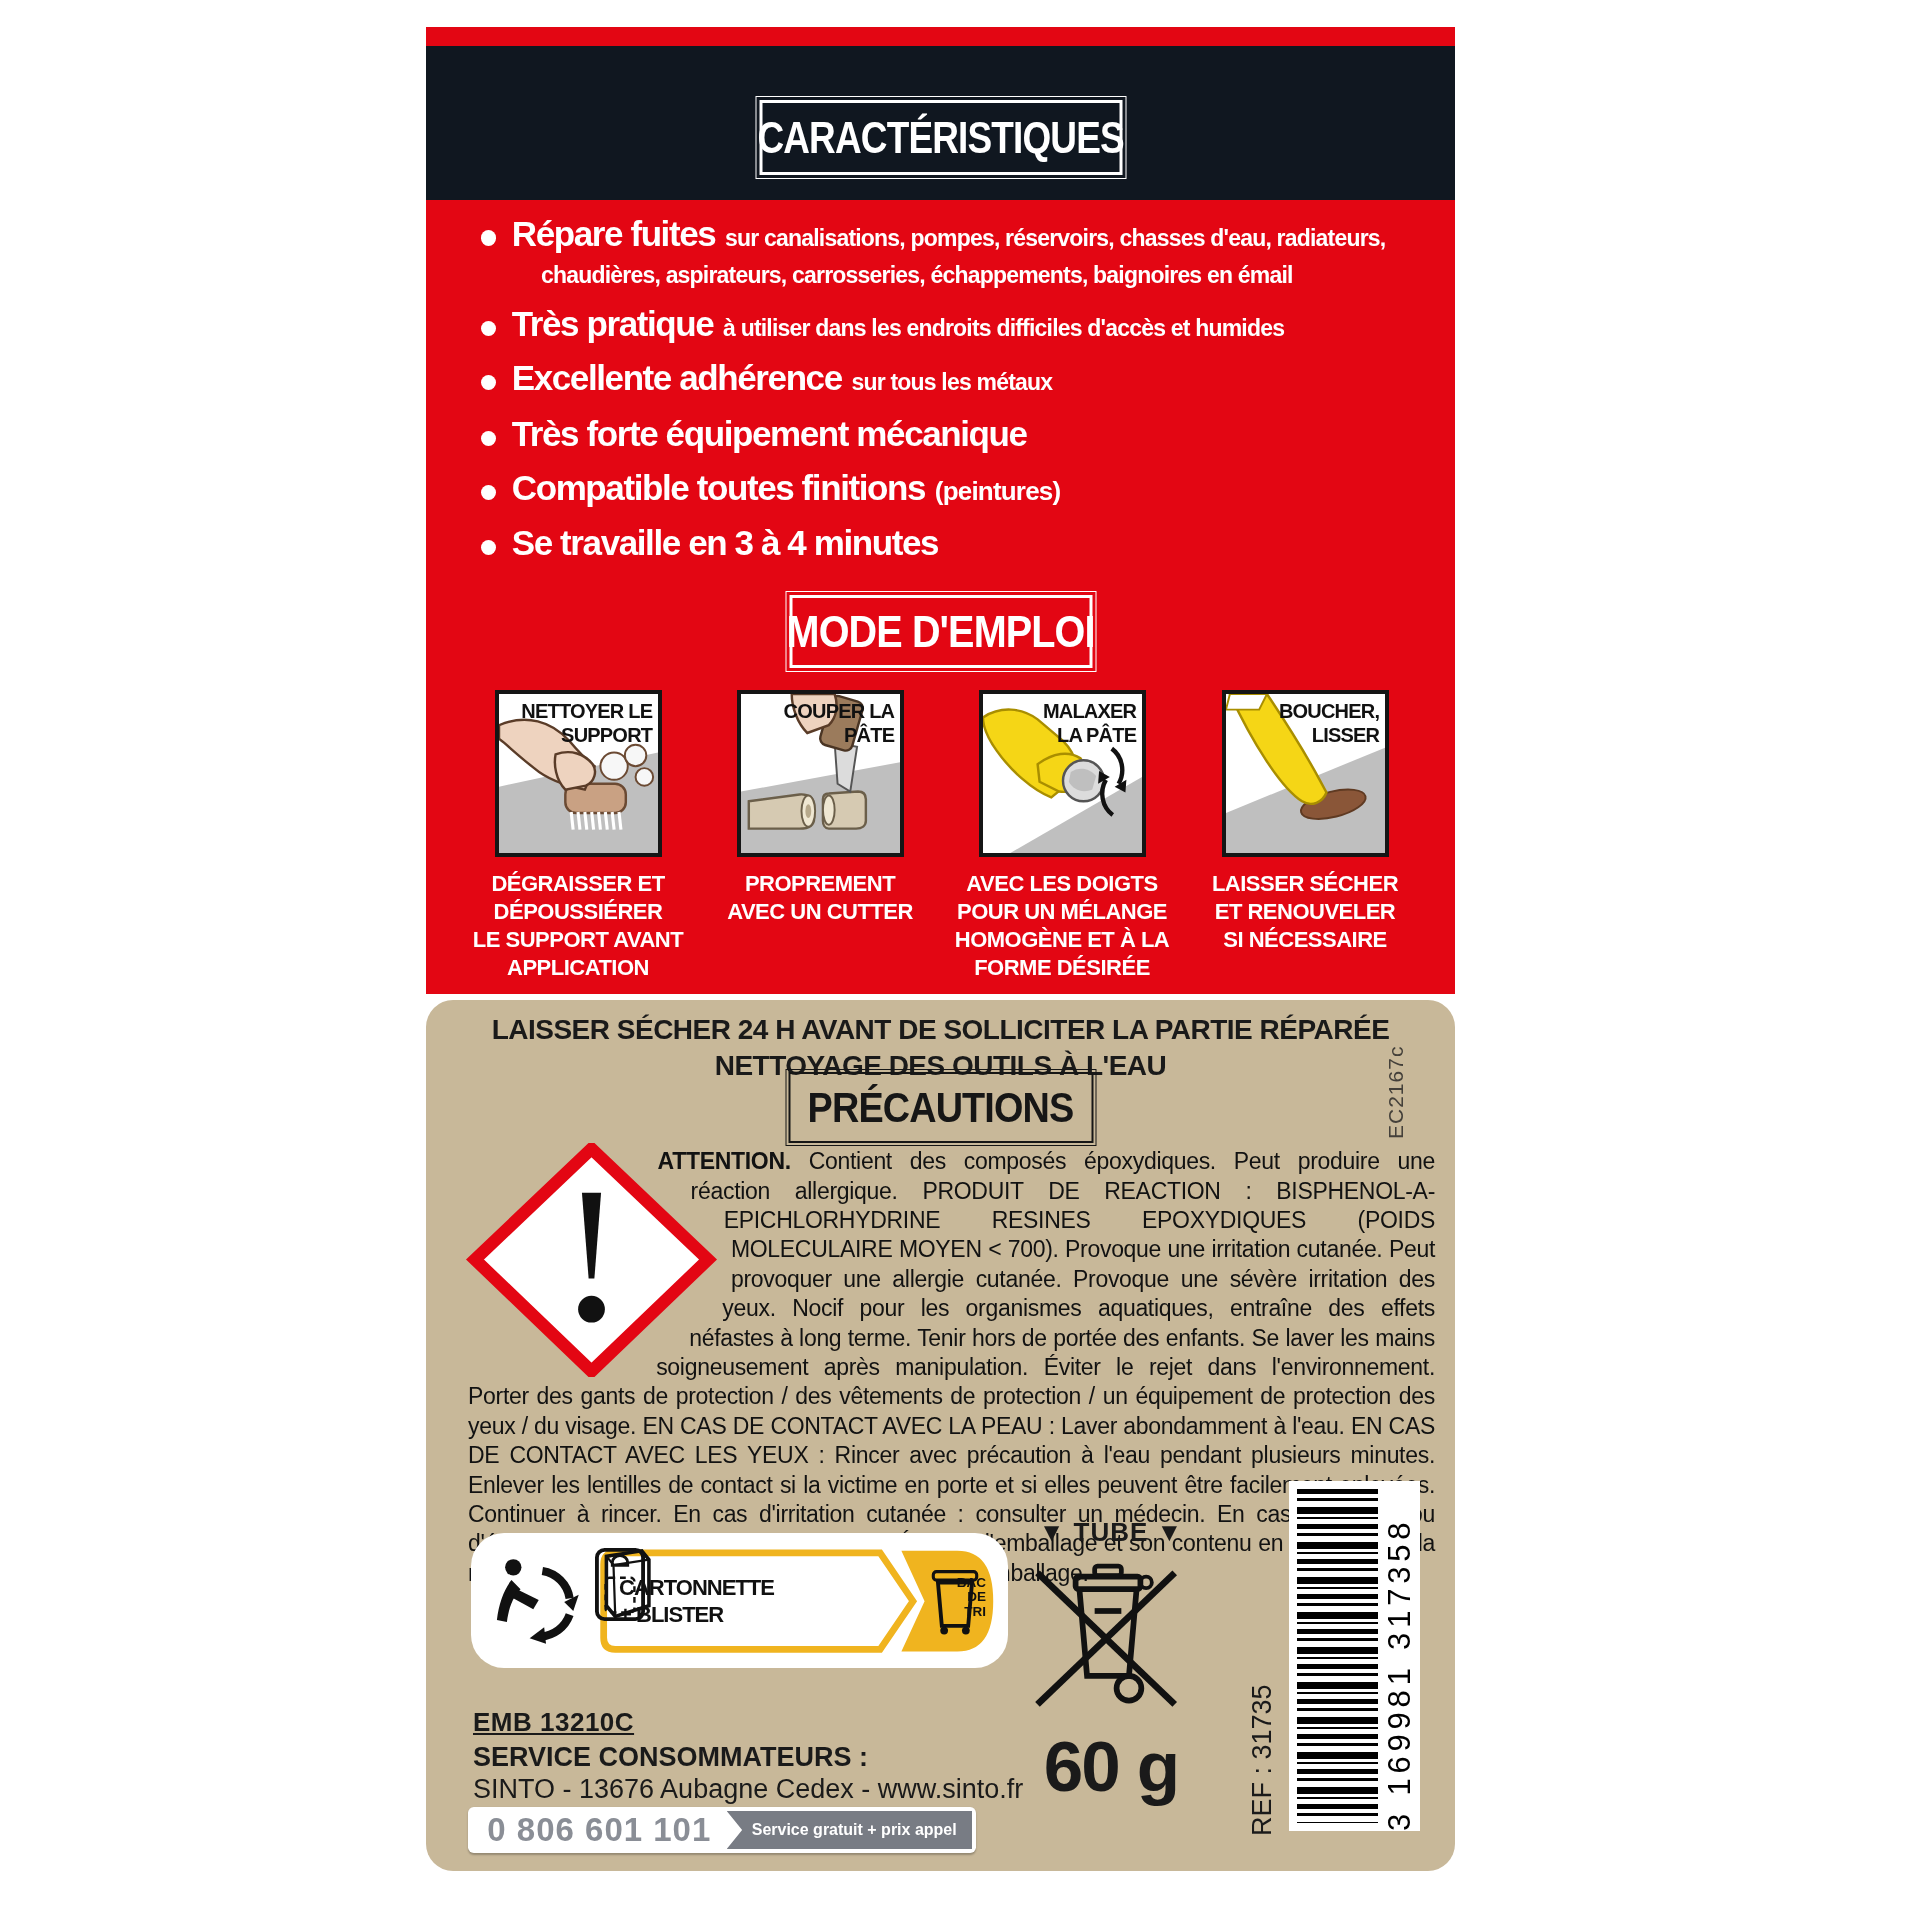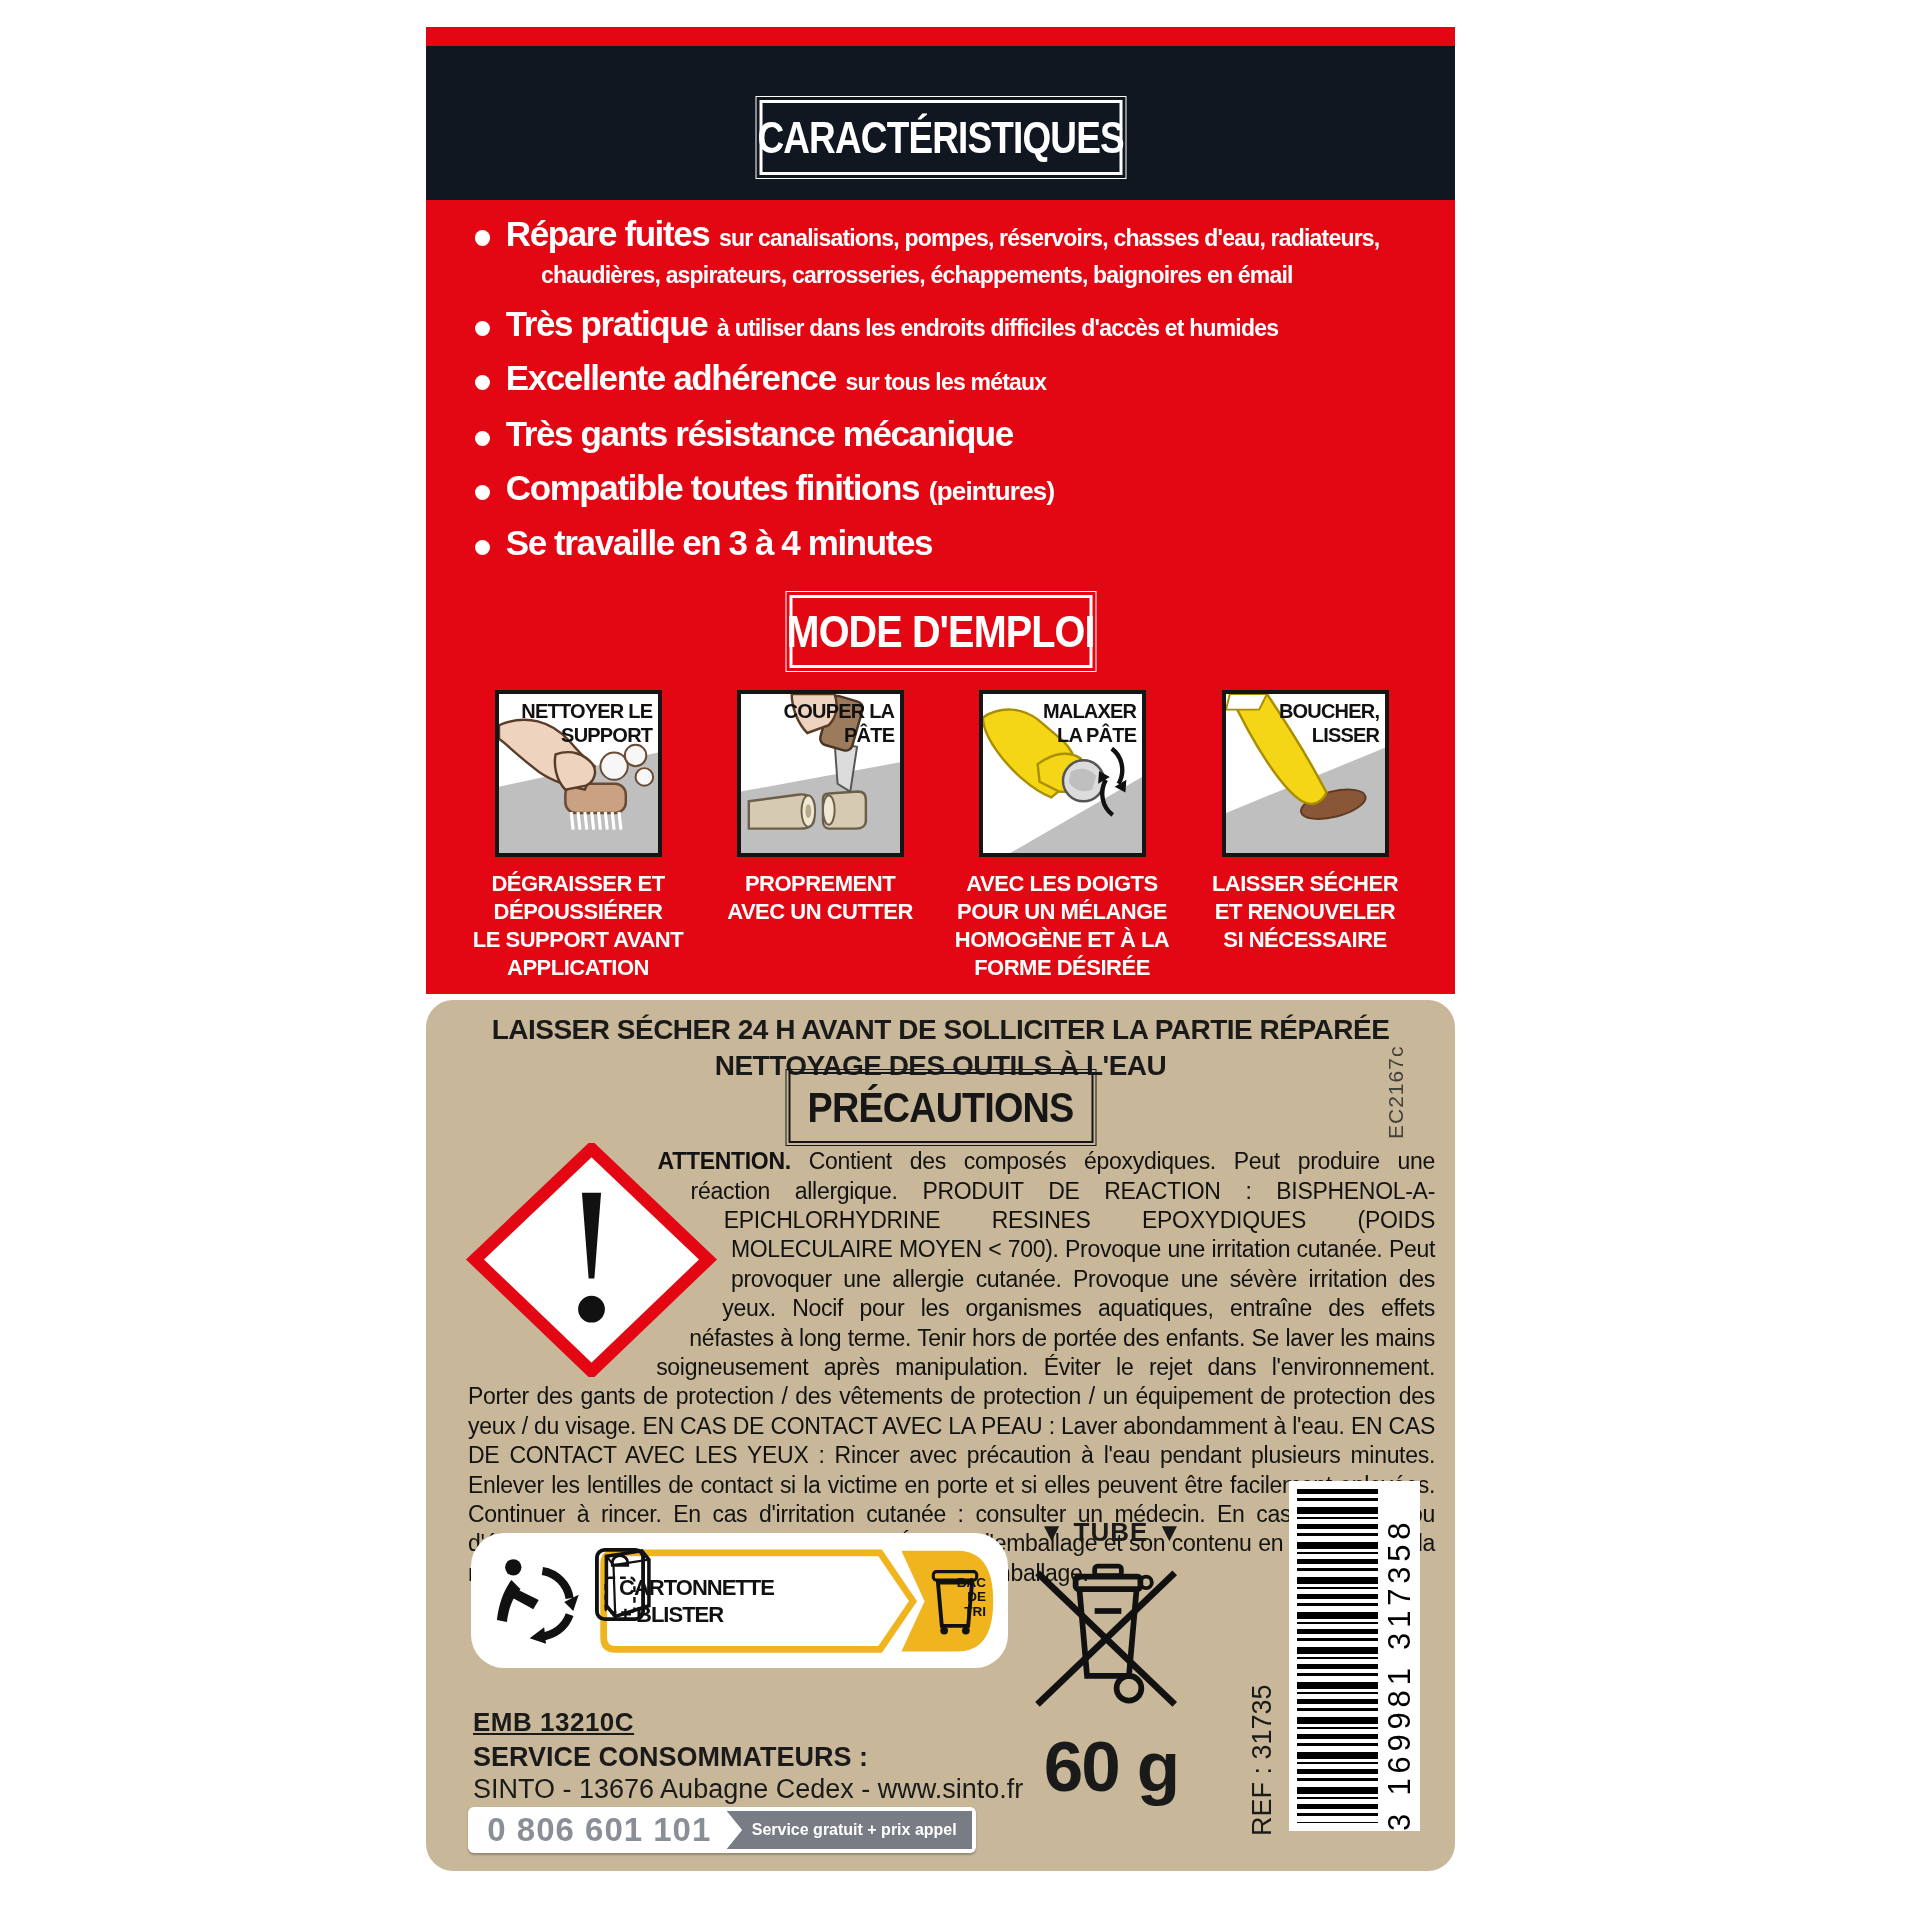--- a/index.html
+++ b/index.html
@@ -5,21 +5,21 @@
   html,body{margin:0;padding:0;}
   .page{position:relative;width:1931px;height:1931px;background:#ffffff;overflow:hidden;
         font-family:"Liberation Sans","DejaVu Sans",sans-serif;}
   .label{position:absolute;left:426px;top:27px;width:1029px;}
   .stripe{height:19.3px;background:#e30613;}
   .darkband{position:relative;height:154px;background:#101720;}
   .titlebox{position:absolute;left:50%;transform:translateX(-50%);display:flex;align-items:center;justify-content:center;box-sizing:border-box;}
   .titlebox .tb-inner{display:block;font-weight:bold;letter-spacing:-1px;transform:scaleX(.84);white-space:nowrap;}
   .hdrbox{top:54px;width:363px;height:75px;border:3.9px solid #fff;outline:1.9px solid #fff;outline-offset:3.9px;color:#fff;font-size:44px;}
   .redbody{position:relative;height:794px;background:#e30613;color:#fff;}
-  .feat{position:absolute;left:49px;white-space:nowrap;}
+  .feat{position:absolute;left:55px;white-space:nowrap;}
   .dot{display:inline-block;width:15.4px;height:15.4px;border-radius:50%;background:#fff;margin-right:15.4px;}
   .big{font-size:35px;font-weight:bold;letter-spacing:-1.4px;}
   .sm{font-size:23px;font-weight:bold;letter-spacing:-0.8px;margin-left:9.7px;}
   .feat2{position:absolute;left:115px;white-space:nowrap;font-size:23px;font-weight:bold;letter-spacing:-0.8px;}
   .modebox{top:395px;width:303px;height:73px;border:3.9px solid #fff;outline:1.9px solid #fff;outline-offset:3.9px;color:#fff;font-size:44px;}
   .panel{position:absolute;top:490px;width:167px;height:167px;box-sizing:border-box;background:#fff;border:4.8px solid #151515;}
   .panel svg{position:absolute;left:0;top:0;width:100%;height:100%;}
   .ptitle{position:absolute;right:5.8px;top:4.8px;z-index:2;text-align:right;color:#111;
           font-size:20px;line-height:24px;font-weight:bold;letter-spacing:-0.8px;white-space:pre-line;}
   .caption{position:absolute;top:670px;width:232px;text-align:center;color:#fff;
@@ -88,21 +88,21 @@
 
       <div class="feat" style="top:104px">
         <span class="dot"></span><span class="big">Très pratique</span><span class="sm">à utiliser dans les endroits difficiles d'accès et humides</span>
       </div>
 
       <div class="feat" style="top:158px">
         <span class="dot"></span><span class="big">Excellente adhérence</span><span class="sm">sur tous les métaux</span>
       </div>
 
       <div class="feat" style="top:214px">
-        <span class="dot"></span><span class="big">Très gants résistance mécanique</span>
+        <span class="dot"></span><span class="big">Très forte équipement mécanique</span>
       </div>
 
       <div class="feat" style="top:268px">
         <span class="dot"></span><span class="big">Compatible toutes finitions</span><span class="sm" style="font-size:26px">(peintures)</span>
       </div>
 
       <div class="feat" style="top:323px">
         <span class="dot"></span><span class="big">Se travaille en 3 à 4 minutes</span>
       </div>
 

